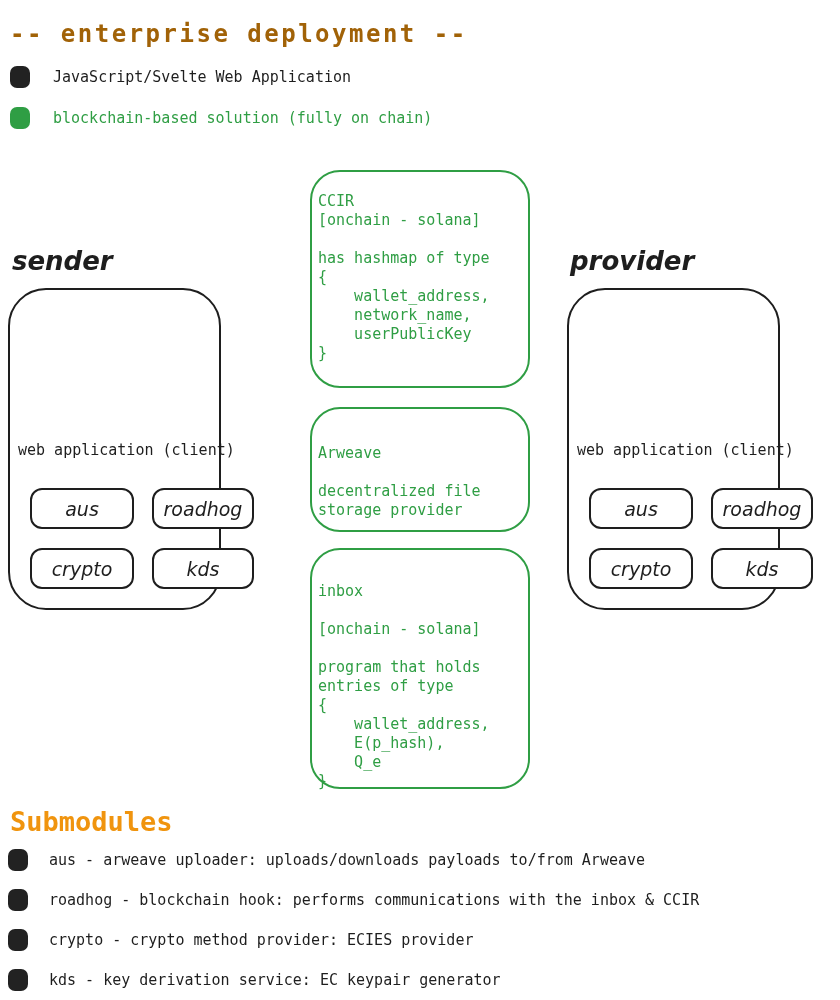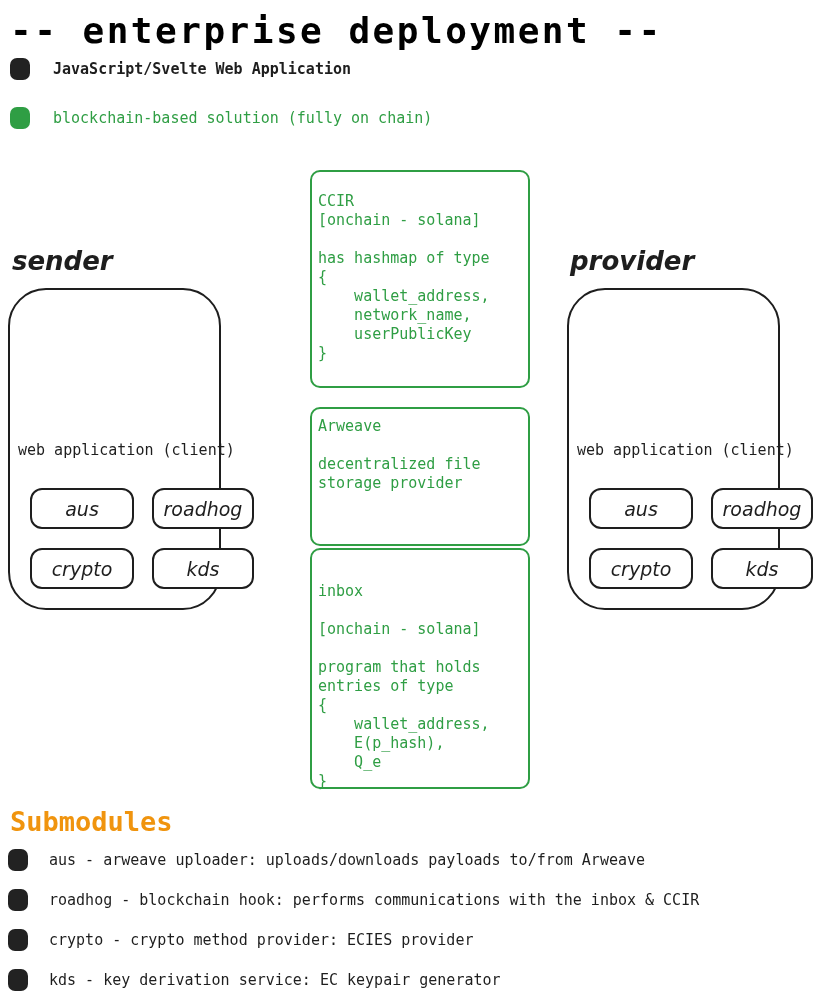--- a/index.html
+++ b/index.html
@@ -4,22 +4,22 @@
 <style>
   * { margin:0; padding:0; box-sizing:border-box; }
   html,body { background:#ffffff; }
   .canvas {
     position:relative; width:840px; height:1000px; background:#ffffff;
     font-family:"DejaVu Sans Mono", monospace; color:#1e1e1e; overflow:hidden;
   }
   .abs { position:absolute; }
 
   .title {
-    left:10px; top:10px; font-size:36px; font-weight:bold;
-    letter-spacing:2.5px; color:#000000; white-space:nowrap;
+    left:10px; top:20px; font-size:24px; font-weight:bold;
+    letter-spacing:2.5px; color:#a16207; white-space:nowrap;
   }
 
   .legend-row { display:flex; align-items:center; gap:23px; left:10px; }
   .swatch { width:20px; height:22px; border-radius:7px; flex:0 0 auto; }
   .swatch.black { background:#222222; }
   .swatch.green { background:#2f9e44; }
   .legend-label { font-size:15px; white-space:nowrap; }
   .legend-label.dark { color:#1e1e1e; }
   .legend-label.green { color:#2f9e44; }
 
@@ -39,42 +39,42 @@
     display:flex; align-items:center; justify-content:center;
     font-size:19px; font-weight:500;
   }
   .mod-r1 { top:198px; }
   .mod-r2 { top:258px; }
   .mod-c1 { left:20px;  width:104px; }
   .mod-c2 { left:142px; width:102px; }
 
   .green-box {
     width:220px; background:#ffffff;
-    border:2px solid #2f9e44; border-radius:10px;
+    border:2px solid #2f9e44; border-radius:30px;
     color:#2f9e44; font-size:15px; line-height:19px; white-space:pre;
   }
   .green-box.ccir    { left:310px; top:170px; height:218px; padding:20px 6px; }
-  .green-box.arweave { left:310px; top:407px; height:139px; padding:8px 6px; }
+  .green-box.arweave { left:310px; top:407px; height:125px; padding:35px 6px; }
   .green-box.inbox   { left:310px; top:548px; height:241px; padding:32px 6px; }
 
   .submodules-title {
     left:10px; top:806px; font-size:27px; font-weight:bold;
     color:#f0940e; white-space:nowrap;
   }
   .sub-row { display:flex; align-items:center; gap:21px; left:8px; }
   .sub-label { font-size:15px; color:#1e1e1e; white-space:nowrap; }
 </style>
 </head>
 <body>
 
 <div class="canvas">
 
   <div class="abs title">-- enterprise deployment --</div>
 
-  <div class="abs legend-row" style="top:58px;font-weight:bold;">
+  <div class="abs legend-row" style="top:66px;">
     <div class="swatch black"></div>
     <div class="legend-label dark">JavaScript/Svelte Web Application</div>
   </div>
 
   <div class="abs legend-row" style="top:107px;">
     <div class="swatch green"></div>
     <div class="legend-label green">blockchain-based solution (fully on chain)</div>
   </div>
 
   <div class="abs green-box ccir">CCIR

